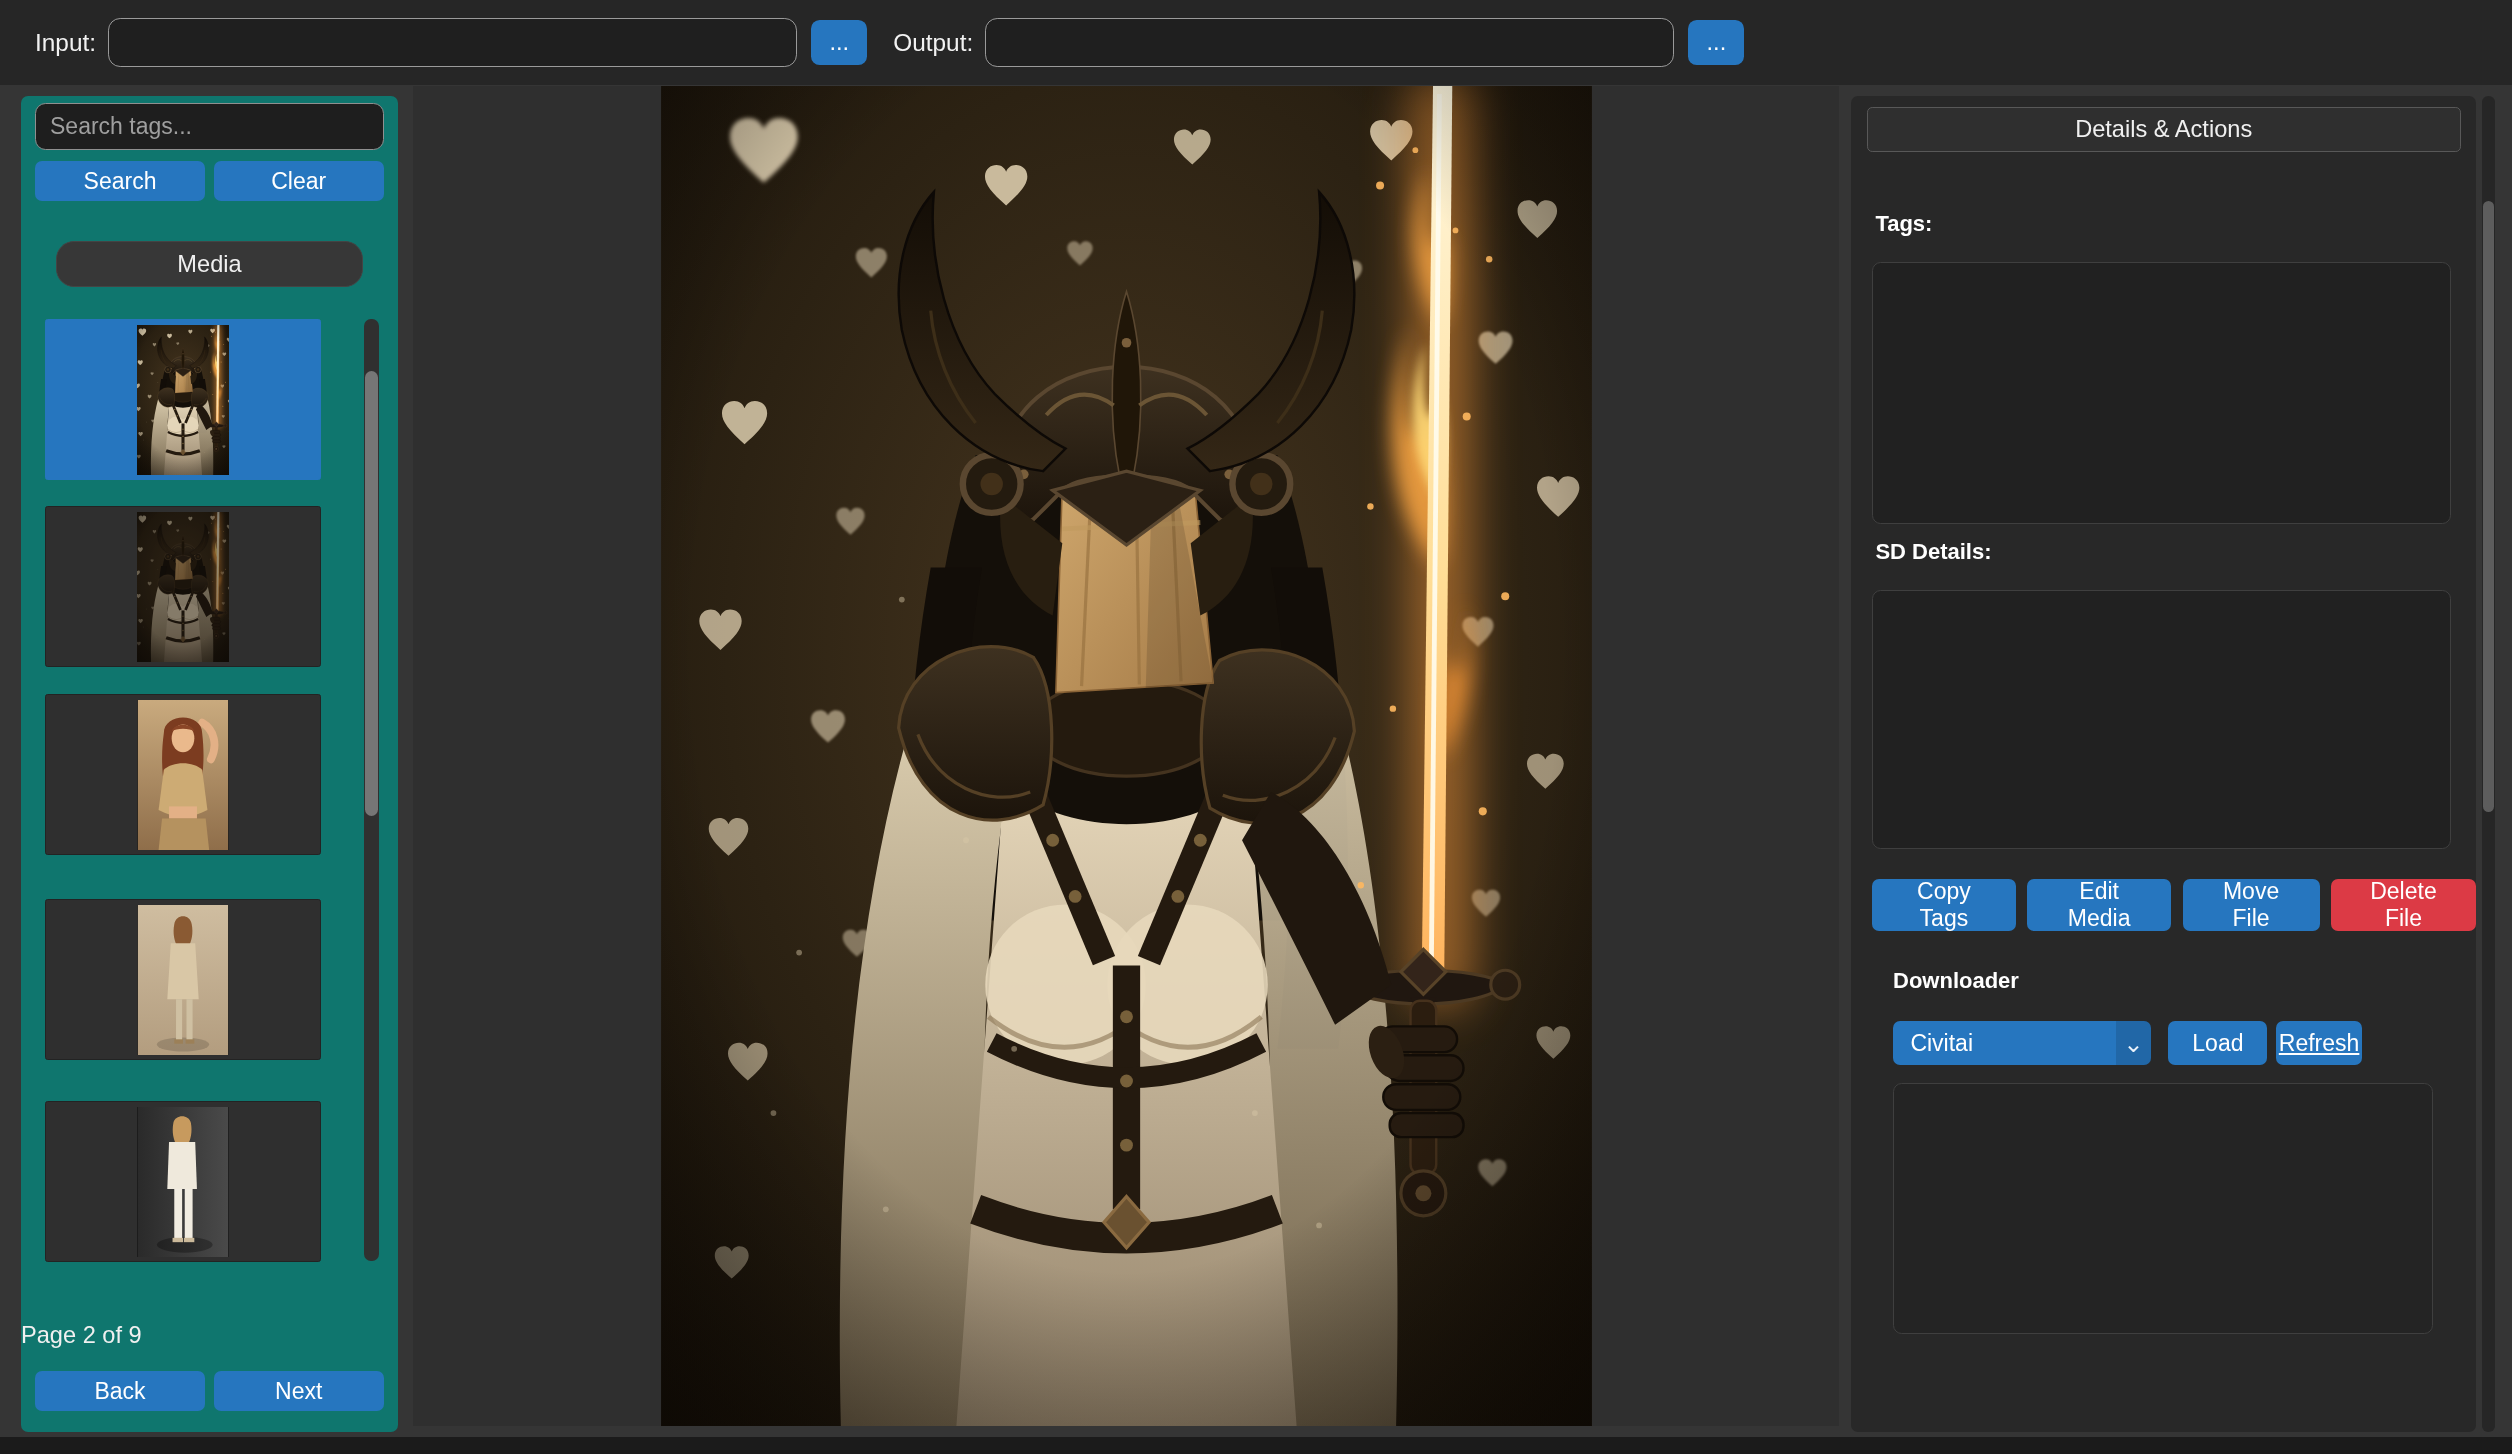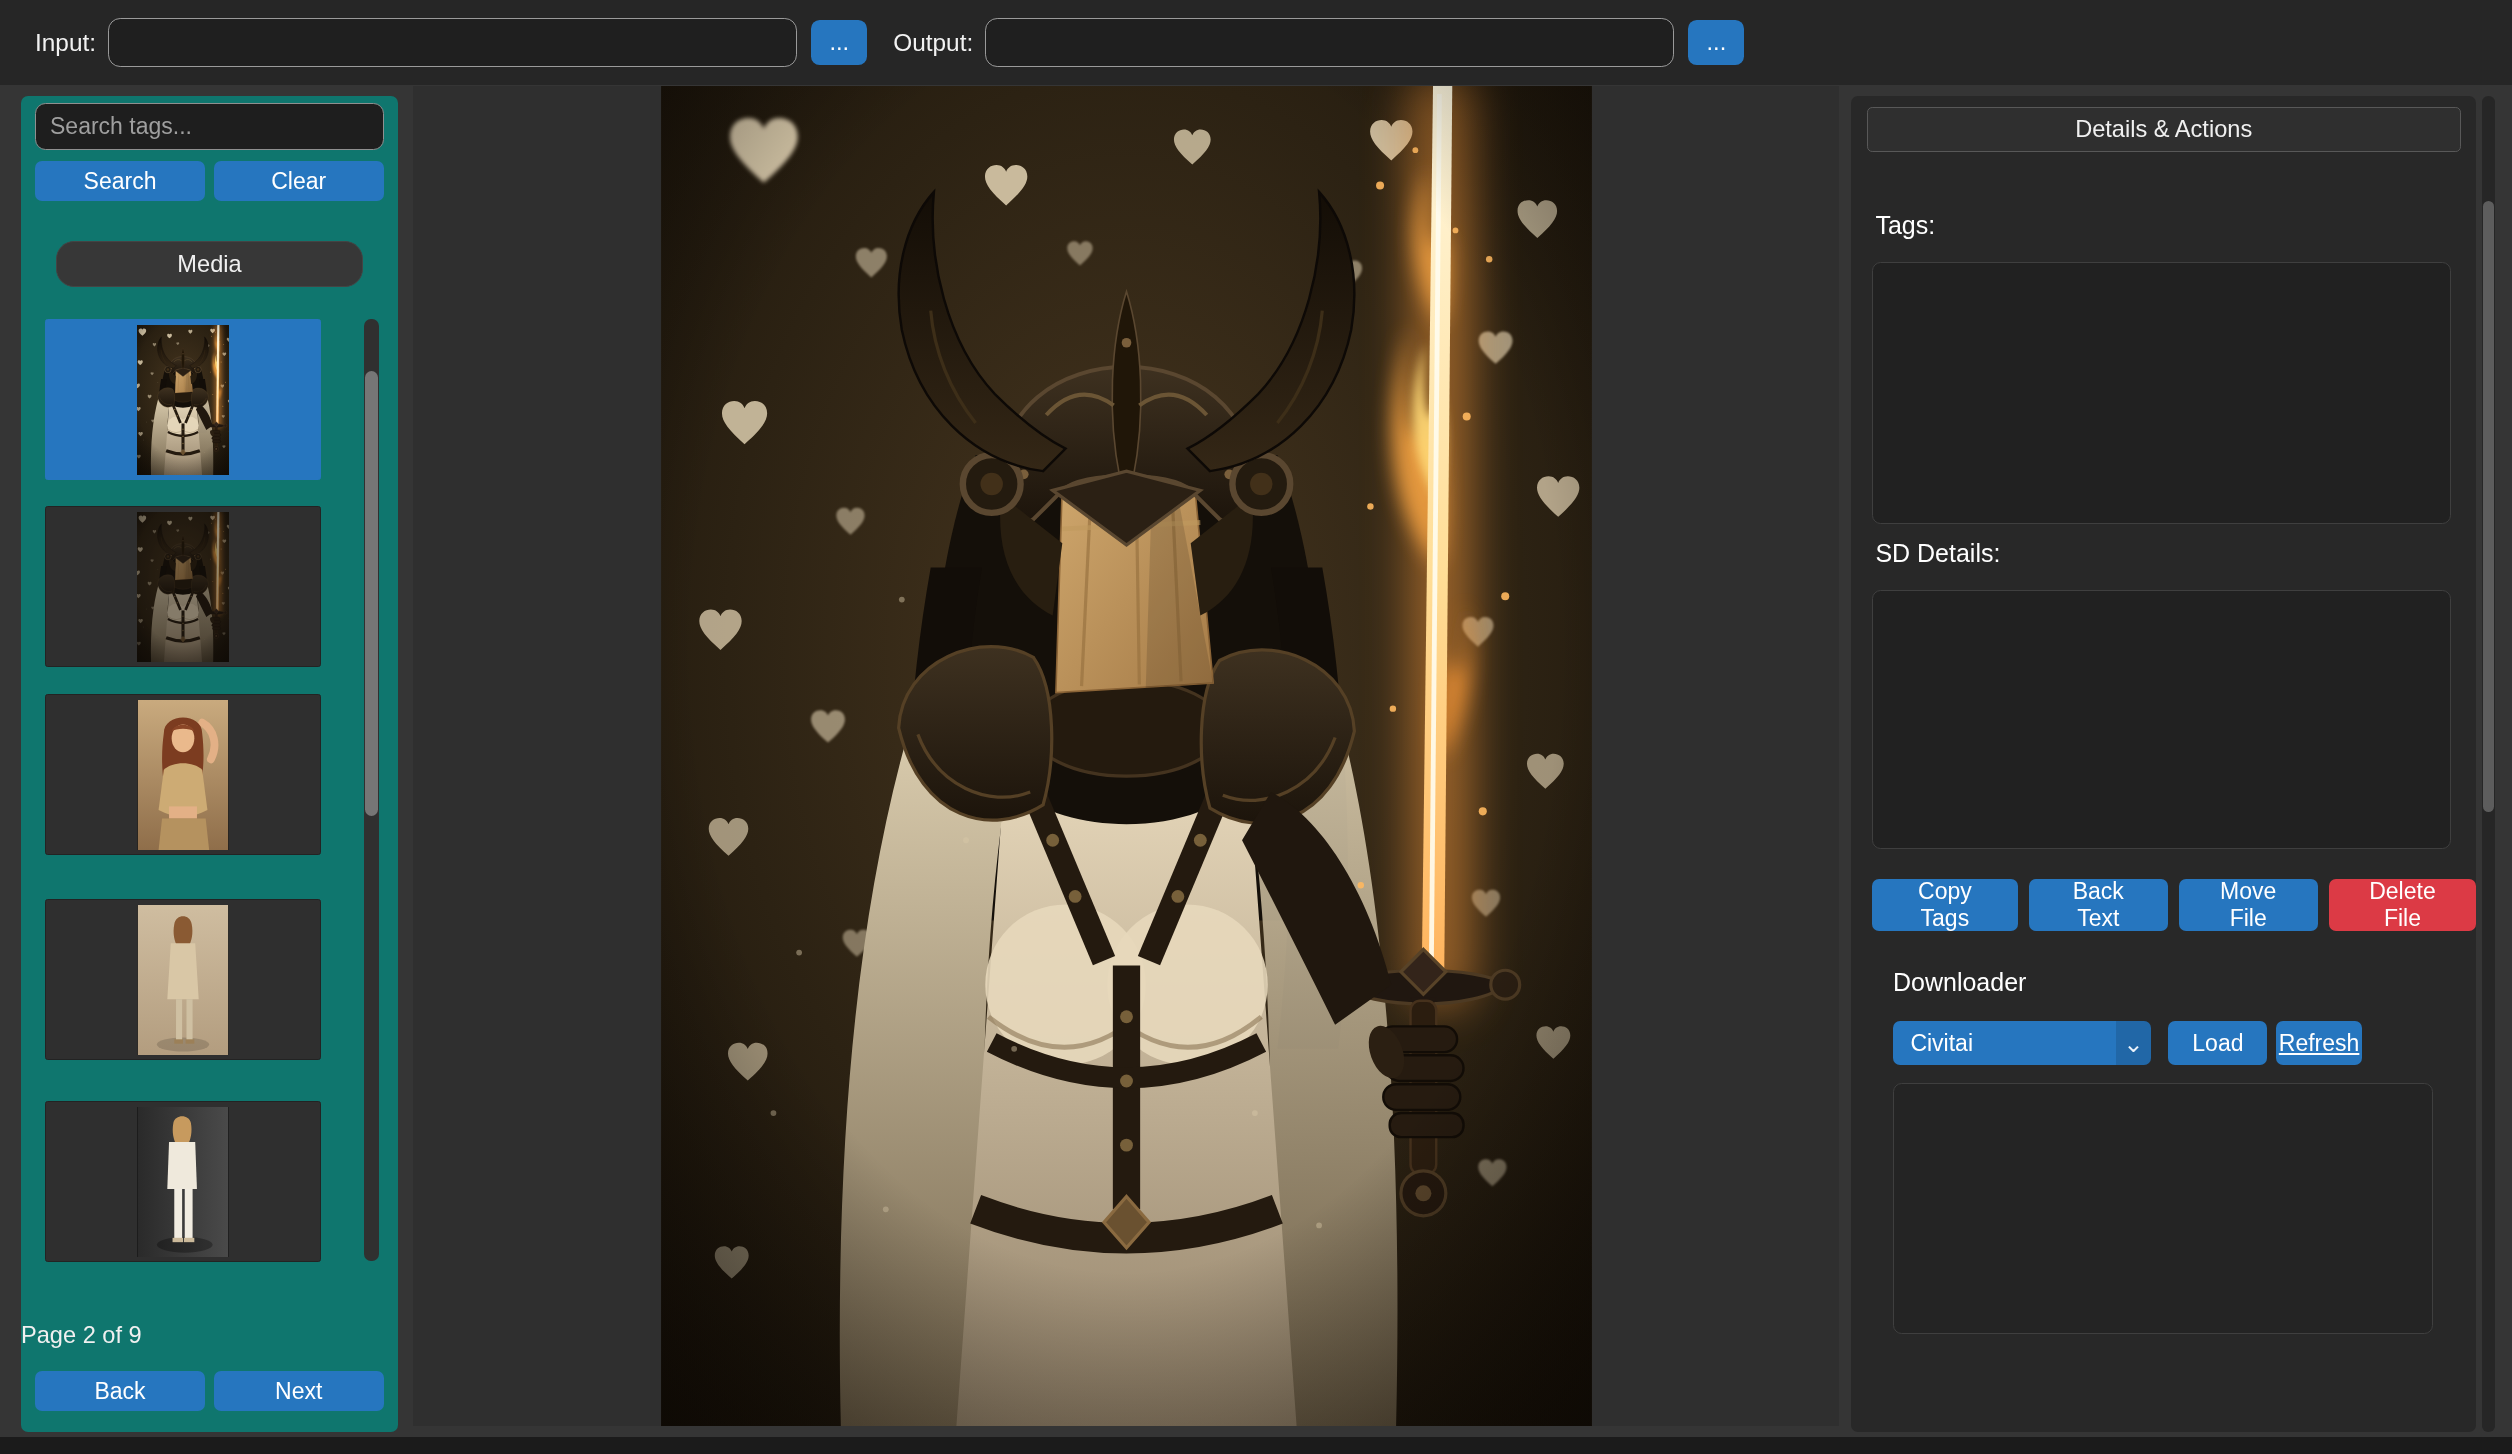--- a/index.html
+++ b/index.html
@@ -53,21 +53,21 @@
                   background:#2f2f2f; display:flex; align-items:center; justify-content:center; }
   .main-image { width:931px; height:1340px; }
   .main-image svg { width:100%; height:100%; display:block; }
 
   
   .rpanel { position:absolute; left:1851px; top:96px; width:625px; height:1336px;
             background:#282828; border-radius:7px; }
   .rp-header { position:absolute; left:15.7px; top:11.3px; width:594px; height:45px;
                background:#2f2f2f; border:0.9px solid #585858; border-radius:5.2px;
                display:flex; align-items:center; justify-content:center; font-size:23.6px; }
-  .rp-label { position:absolute; left:24.4px; font-size:25px; font-weight:normal; color:#fff; }
+  .rp-label { position:absolute; left:24.4px; font-size:22px; font-weight:bold; color:#fff; }
   .tags-label { top:115px; }
   .tags-box { position:absolute; left:21px; top:166px; width:579px; height:262px; }
   .sd-label { top:443px; }
   .sd-box { position:absolute; left:21px; top:494px; width:579px; height:259px; }
   .dark-area { background:#212121; border:0.9px solid #3f3f3f; border-radius:8.7px; color:#ddd;
                font-size:21px; font-family:inherit; resize:none; outline:none; padding:10.5px 14px; }
   .rp-btn-row { position:absolute; left:21px; top:783px; display:flex; gap:11.3px; }
   .rp-btn-row .btn { height:52px; font-size:23px; padding:0 29px; }
   .btn.danger { background:var(--danger); }
   .dl-label { left:42px; top:872px; }
@@ -419,21 +419,21 @@
   <div class="rp-header">Details &amp; Actions</div>
 
   <div class="rp-label tags-label">Tags:</div>
   <textarea class="tags-box dark-area" style=""></textarea>
 
   <div class="rp-label sd-label">SD Details:</div>
   <textarea class="sd-box dark-area" style=""></textarea>
 
   <div class="rp-btn-row">
     <button class="btn">Copy Tags</button>
-    <button class="btn">Back Text</button>
+    <button class="btn">Edit Media</button>
     <button class="btn">Move File</button>
     <button class="btn danger">Delete File</button>
   </div>
 
   <div class="rp-label dl-label">Downloader</div>
   <div class="dl-row">
     <div class="dl-select">
       <span class="dl-select-value">Civitai</span>
       <span class="dl-select-chevron">⌄</span>
     </div>

